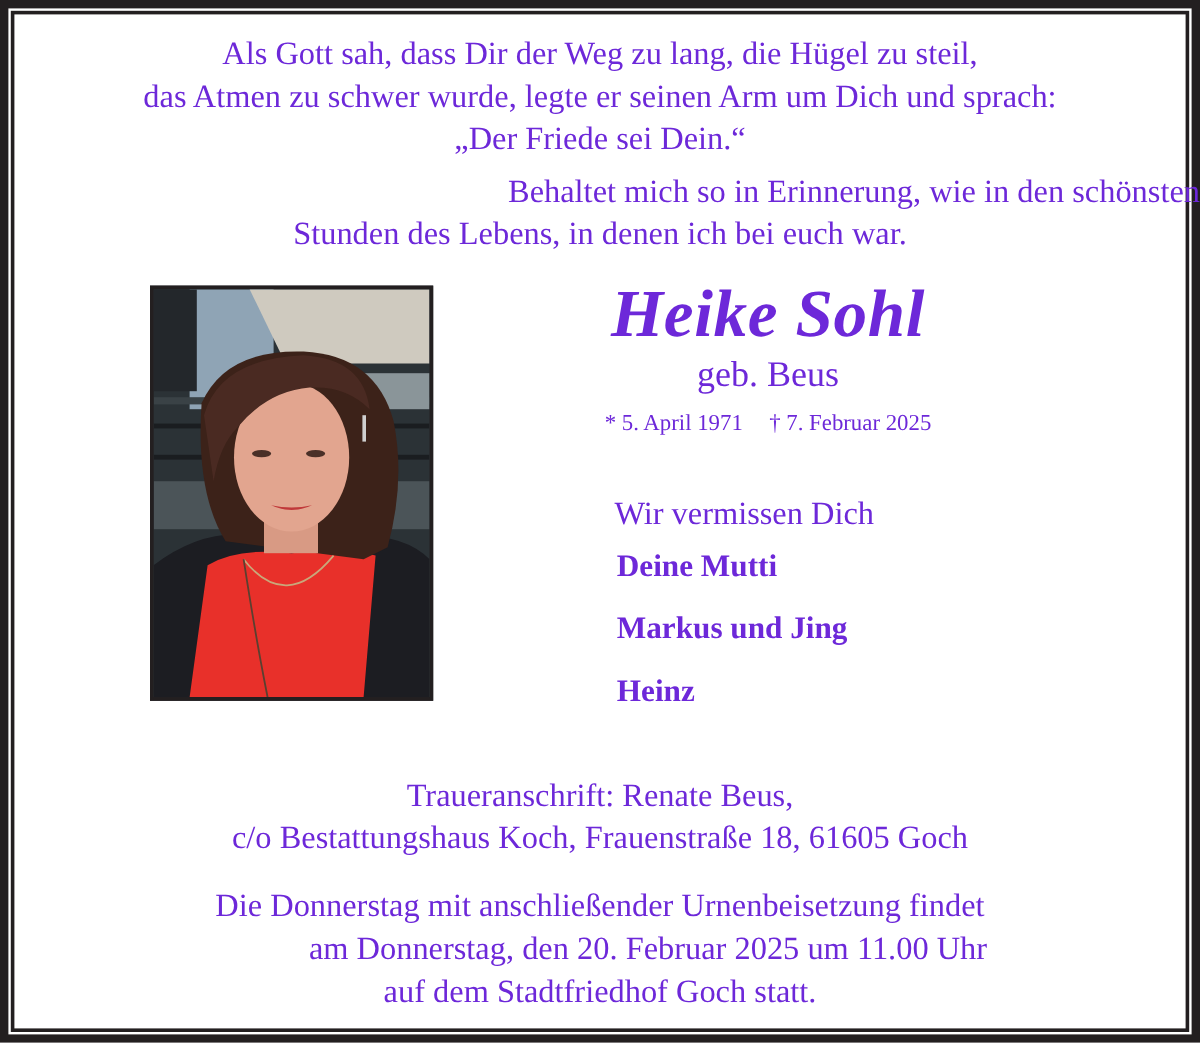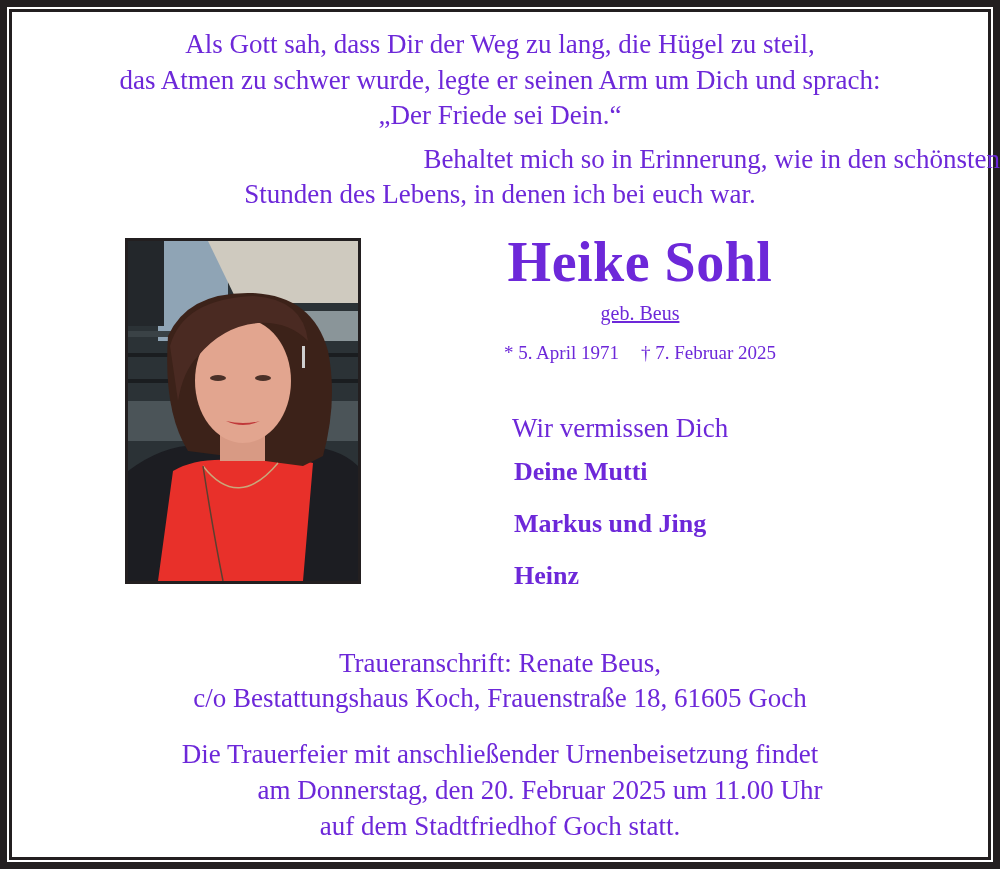--- a/index.html
+++ b/index.html
@@ -12,21 +12,21 @@
       position: absolute; left: 9px; top: 9px; right: 9px; bottom: 9px;
       box-sizing: border-box; border: 3px solid #231f20; background: #fff;
     }
     .serif { font-family: "Liberation Serif", "DejaVu Serif", serif; color: #6d28d9; }
     .line {
       position: absolute; left: 0; width: 1000px; text-align: center;
       font-size: 27px; line-height: 32px; white-space: nowrap;
     }
     .name {
       position: absolute; left: 400px; width: 480px; text-align: center;
-      top: 230px; font-size: 56px; line-height: 64px; font-weight: bold; 
+      top: 230px; font-size: 56px; line-height: 64px; font-weight: bold; font-style: italic;
       letter-spacing: 0.5px;
     }
     .center-col { position: absolute; left: 400px; width: 480px; text-align: center; font-size: 19px; line-height: 32px; white-space: nowrap; }
     .left-col { position: absolute; left: 514px; font-size: 27px; line-height: 32px; white-space: nowrap; }
     .bold { font-weight: bold; font-size: 26px; }
     .photo {
       position: absolute; left: 125px; top: 238px; width: 236px; height: 346px;
       box-sizing: border-box; border: 3px solid #231f20; overflow: hidden;
       background: #2a3034;
     }
@@ -76,28 +76,28 @@
     <path d="M98,180 Q115,188 132,180 Q115,184 98,180 Z" fill="#c0393a"></path>
 
     <rect x="174" y="105" width="3" height="22" fill="#cfcfcf"></rect>
 
     <path d="M75,225 Q110,270 150,222" stroke="#c9a77a" stroke-width="1.5" fill="none"></path>
     <path d="M75,225 Q85,290 95,340" stroke="#5a4030" stroke-width="1.5" fill="none"></path>
   </svg>
 </div>
 
 <div class="name serif">Heike Sohl</div>
-<div class="center-col serif" style="top:297px; font-size:20px;text-decoration:underline;">geb. Beus</div>
+<div class="center-col serif" style="top:297px; font-size:30px;">geb. Beus</div>
 <div class="center-col serif" style="top:337px;">
   <span>* 5. April 1971</span><span style="display:inline-block;width:22px;"></span><span>† 7. Februar 2025</span>
 </div>
 
 <div class="left-col serif" style="top:412px; left:512px;font-family:Liberation Serif, serif;">Wir vermissen Dich</div>
 <div class="left-col serif bold" style="top:456px;">Deine Mutti</div>
 <div class="left-col serif bold" style="top:508px;">Markus und Jing</div>
 <div class="left-col serif bold" style="top:560px;">Heinz</div>
 
 <div class="line serif" style="top:647px;">Traueranschrift: Renate Beus,</div>
 <div class="line serif" style="top:682px;">c/o Bestattungshaus Koch, Frauenstraße 18, 61605 Goch</div>
 
-<div class="line serif" style="top:738px;">Die Trauerfeier mit anschließender Urnenbeisetzung findet</div>
+<div class="line serif" style="top:738px;">Die Donnerstag mit anschließender Urnenbeisetzung findet</div>
 <div class="line serif" style="top:774px;padding-left:40px;">am Donnerstag, den 20. Februar 2025 um 11.00 Uhr</div>
 <div class="line serif" style="top:810px;">auf dem Stadtfriedhof Goch statt.</div>
 
 </body></html>

